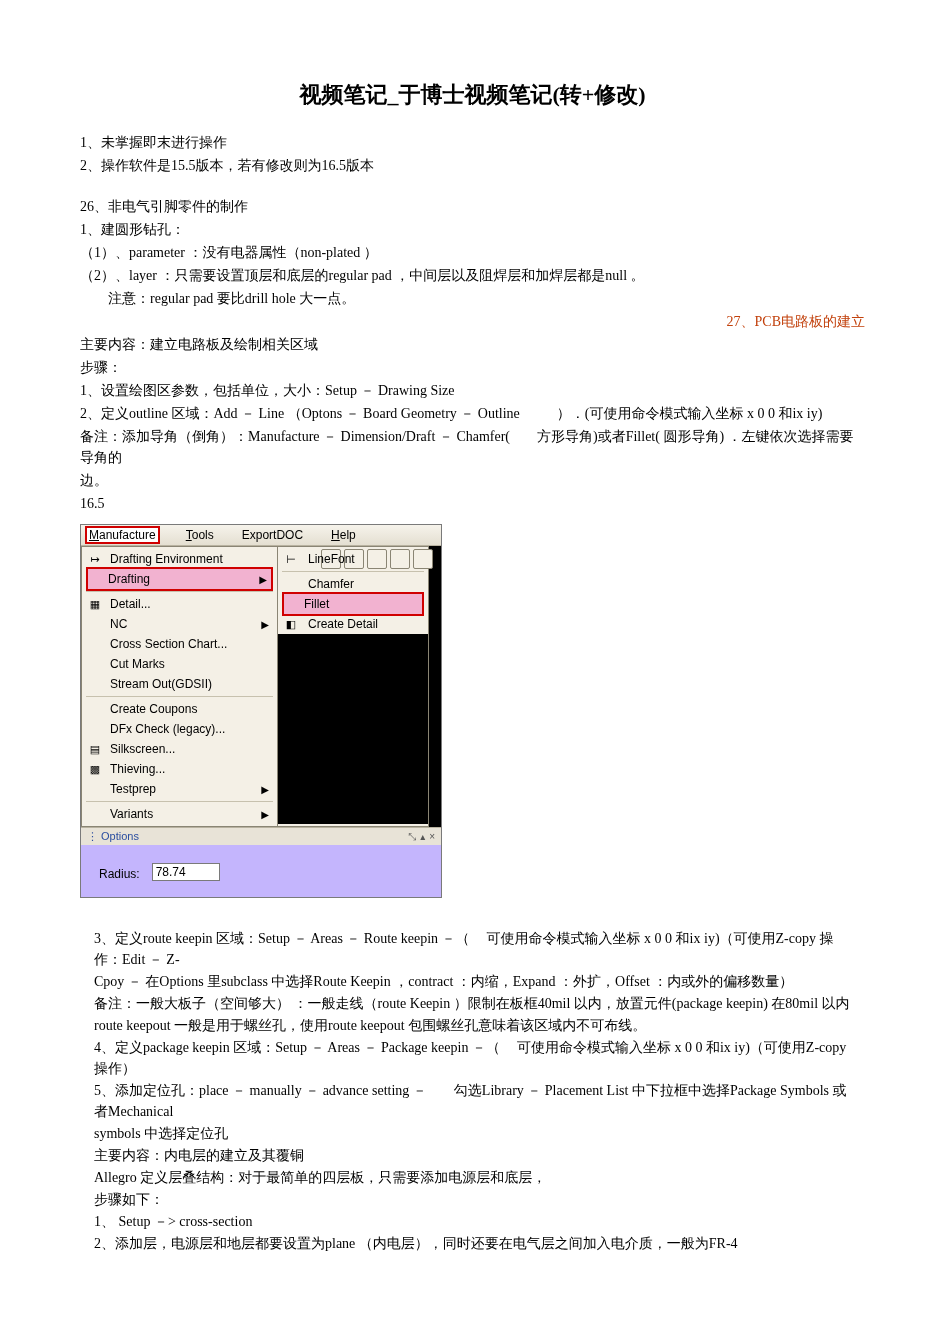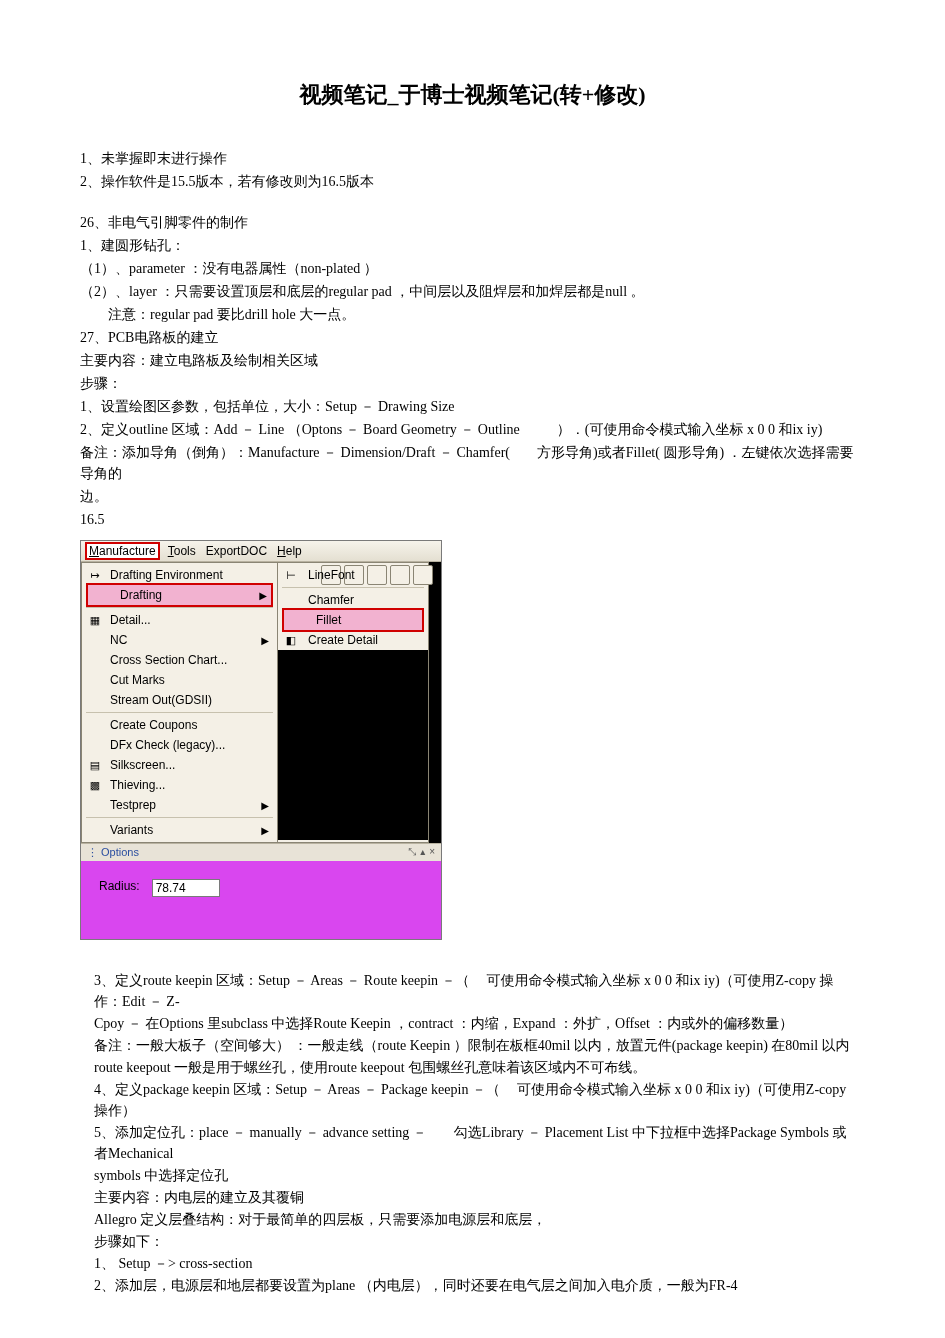--- a/index.html
+++ b/index.html
@@ -11,46 +11,47 @@
     color: #000;
     width: 945px;
   }
   .page {
     padding: 80px 80px 40px 80px;
   }
   .title {
     text-align: center;
     font-size: 22px;
     font-weight: bold;
-    margin-bottom: 38px;
+    margin-bottom: 22px;
   }
   .para {
     line-height: 1.5;
     margin: 2px 0;
   }
   .red {
-    color: #000000;
+    color: #c2410c;
+    text-align: right;
   }
   
   .shot {
     margin: 10px 0 30px 0;
     width: 360px;
     border: 1px solid #7a7a7a;
     background: #e8e3d7;
     font-family: "Tahoma", sans-serif;
     font-size: 12px;
     color: #000;
     position: relative;
   }
   .menubar {
     background: linear-gradient(#f6f3eb, #e4dfd1);
     border-bottom: 1px solid #b8b2a0;
     padding: 3px 6px;
     display: flex;
-    gap: 10px;
+    gap: 28px;
   }
   .menubar .m {
     cursor: default;
   }
   .menubar .m u { text-decoration: underline; }
   .menubar .m.active {
     border: 2px solid #d00000;
     padding: 0 2px;
     margin: -2px -2px;
     background: #fff;
@@ -76,21 +77,21 @@
   }
   .menu-col .item .arrow {
     margin-left: auto;
     font-size: 10px;
     color: #000;
   }
   .menu-col .item.hl {
     background: #f2b2d0;
     border: 2px solid #d00000;
     margin: -2px 4px;
-    padding: 3px 4px 3px 32px;
+    padding: 3px 4px 3px 20px;
   }
   .menu-col .sep {
     border-top: 1px solid #c7c1ae;
     margin: 2px 4px;
   }
   .menu-col .ico {
     position: absolute;
     left: 6px;
     width: 14px;
     height: 14px;
@@ -117,36 +118,36 @@
     min-width: 150px;
   }
   .submenu .item {
     padding-left: 30px;
   }
   .options-bar {
     background: #e8e3d7;
     border-top: 1px solid #b8b2a0;
     padding: 2px 6px;
     display: flex;
-    align-items: flex-start;
+    align-items: flex-end;
     justify-content: space-between;
     font-size: 11px;
   }
   .options-bar .winbtns {
     display: flex;
     gap: 4px;
     font-size: 10px;
     color: #555;
   }
   .radius-row {
-    padding: 18px 10px 42px 18px;
-    display: flex;
-    align-items: flex-start;
+    padding: 18px 10px 16px 18px;
+    display: flex;
+    align-items: flex-end;
     gap: 12px;
-    background: #d946ef;
+    background: #c4b5fd;
   }
   .radius-row input {
     width: 60px;
     height: 16px;
     font-family: Tahoma, sans-serif;
     font-size: 12px;
     padding: 0 3px;
     border: 1px solid #7a7a7a;
     background: #fff;
   }

